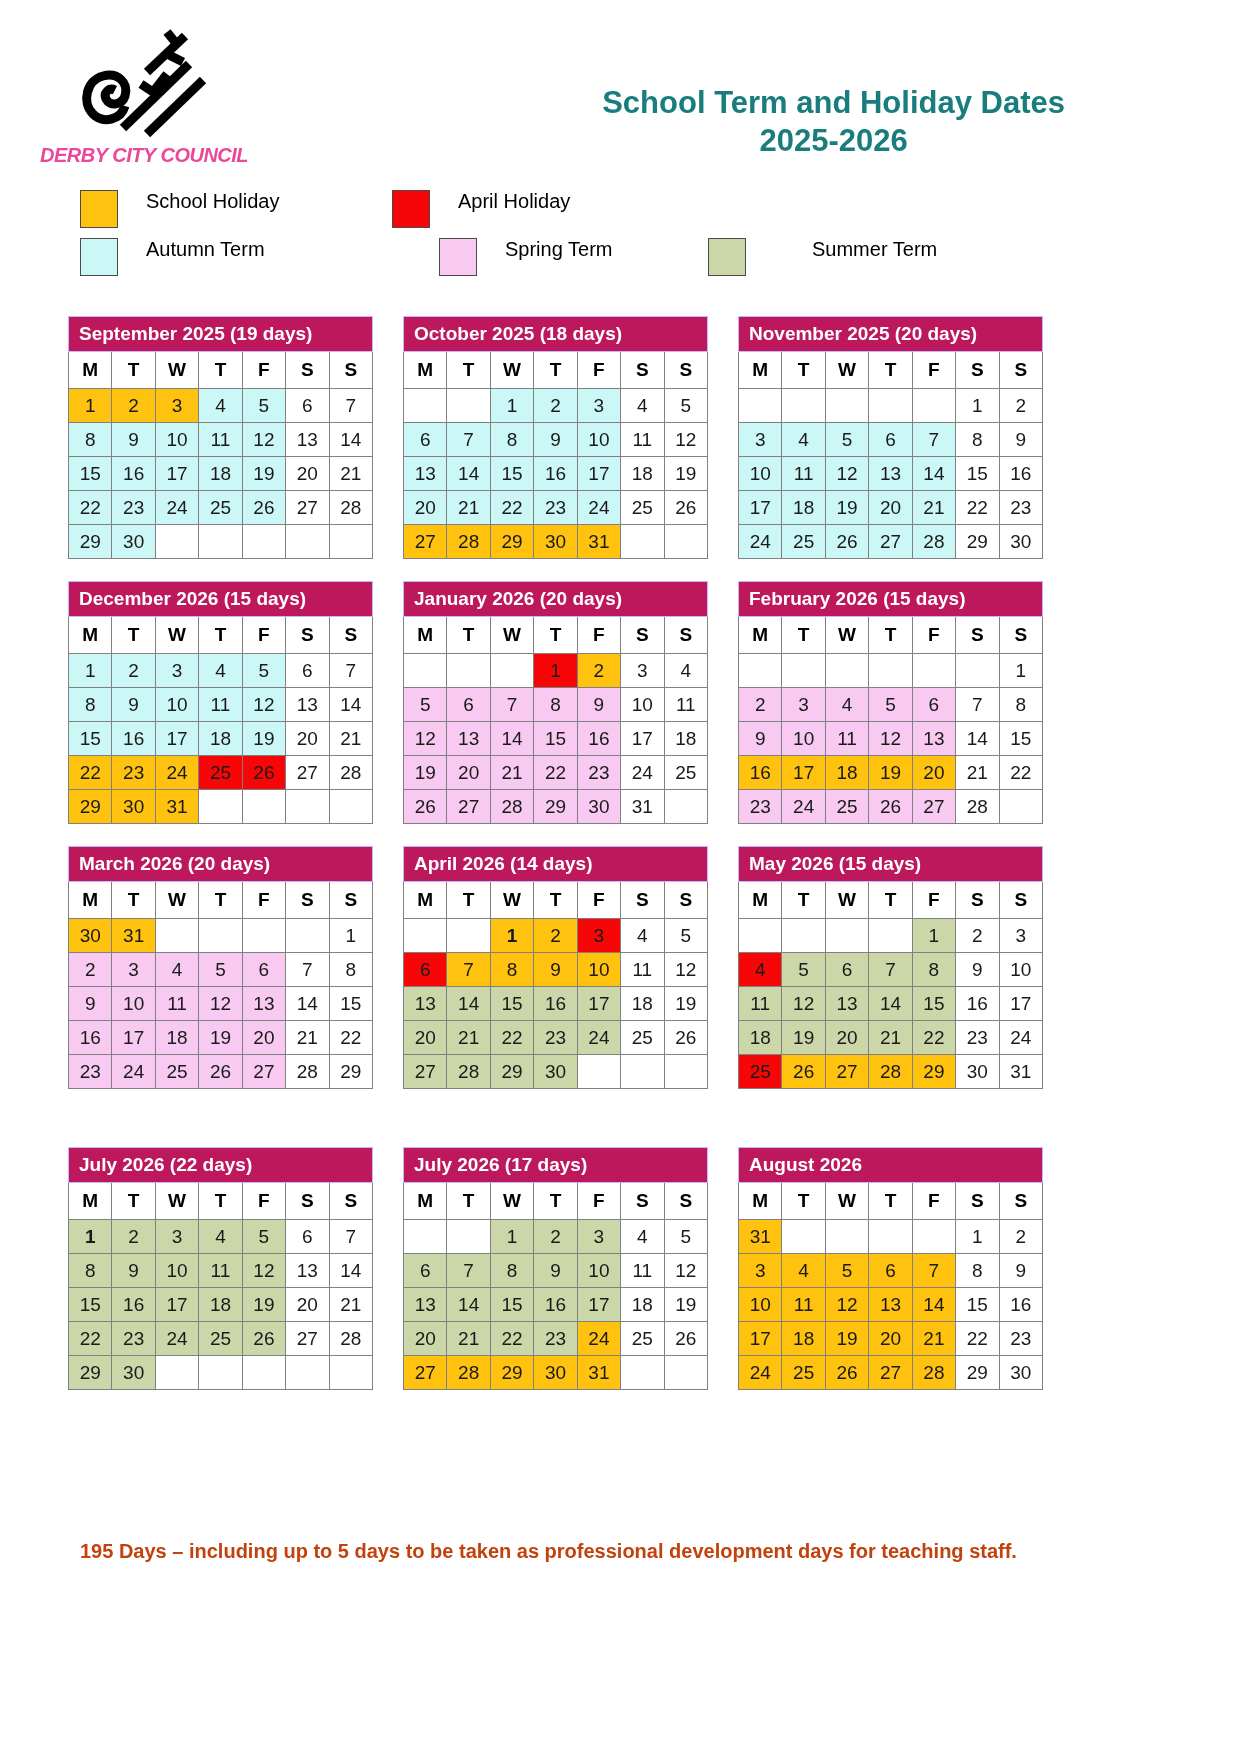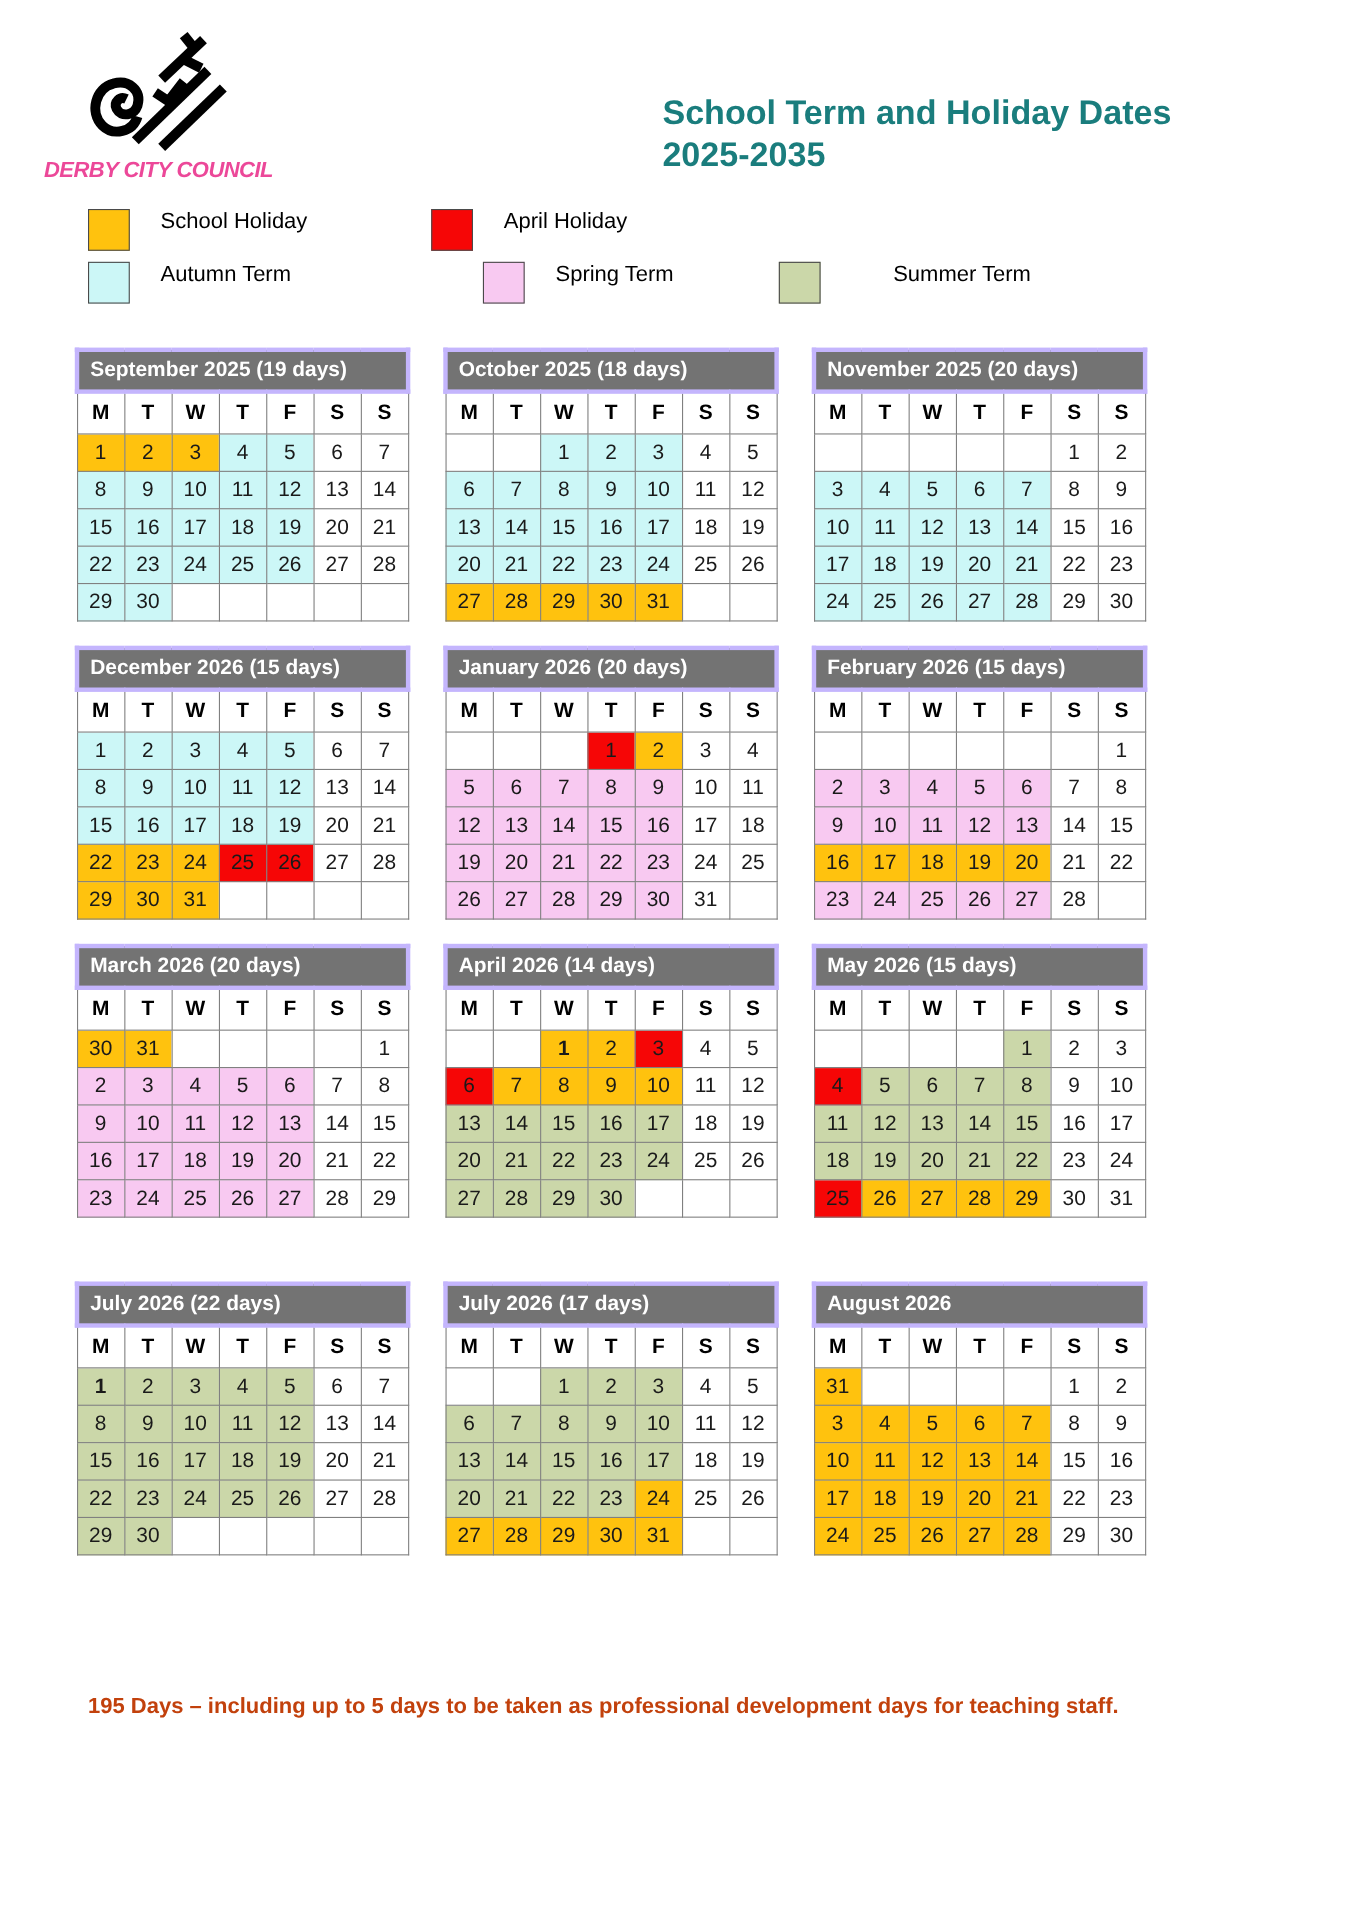--- a/index.html
+++ b/index.html
@@ -5,21 +5,21 @@
   html,body{margin:0;padding:0;}
   body{
     width:1241px;height:1755px;position:relative;background:#ffffff;
     font-family:"Liberation Sans",sans-serif;color:#1a1a1a;
   }
   
   .logo-wrap{position:absolute;left:40px;top:28px;width:205px;text-align:center;}
   .logo-wrap svg{display:block;margin:0 auto;}
   .logo-text{font-weight:bold;font-size:20px;letter-spacing:-0.5px;color:#ec4899;margin-top:4px;white-space:nowrap;font-style:italic;}
   .page-title{
-    position:absolute;top:84px;right:176px;text-align:left;
+    position:absolute;top:84px;right:176px;text-align:center;
     color:#1A7D7D;font-weight:bold;font-size:31px;line-height:38px;white-space:nowrap;
   }
   
   .legend{
     position:absolute;left:80px;top:190px;
     display:grid;grid-template-columns:312px 316px auto;grid-auto-rows:48px;
   }
   .legend-item{display:flex;align-items:flex-start;}
   .legend-item:nth-child(3){grid-row:2;grid-column:1;}
   .legend-item:nth-child(4){grid-row:2;grid-column:2;padding-left:47px;}
@@ -27,22 +27,22 @@
   .swatch{width:38px;height:38px;border:1px solid #4a4a4a;box-sizing:border-box;margin-right:28px;flex:0 0 38px;}
   .legend-label{font-size:20px;color:#000;}
   
   .cal-grid{
     position:absolute;left:68px;top:316px;width:975px;
     display:grid;grid-template-columns:repeat(3,305px);column-gap:30px;row-gap:22px;
   }
   .month{border-collapse:collapse;table-layout:fixed;width:305px;}
   .cal-grid .month:nth-child(n+10){margin-top:36px;}
   .m-head{
-    background:#737373;color:#ffffff;font-weight:bold;font-size:19px;
-    text-align:left;padding:6px 4px 6px 10px;height:22px;border:4px solid #c4b5fd;
+    background:#be185d;color:#ffffff;font-weight:bold;font-size:19px;
+    text-align:left;padding:6px 4px 6px 10px;height:22px;border:1px solid #c4b5fd;
   }
   .month th.dow{
     background:#ffffff;color:#000;font-weight:bold;font-size:19px;
     height:34px;border:1px solid #808080;text-align:center;
   }
   .month td{
     height:33px;border:1px solid #808080;text-align:center;
     font-size:19px;color:#1a1a1a;padding:0;
   }
   .c-e,.c-w{background:#ffffff;}
@@ -74,21 +74,21 @@
       <path d="M112,14 L104,4"></path>
 
       <path d="M78,56 L90,64 L104,46"></path>
     </g>
   </svg>
   <div class="logo-text">DERBY CITY COUNCIL</div>
 </div>
 
 <div class="page-title">
   <div>School Term and Holiday Dates</div>
-  <div>2025-2035</div>
+  <div>2025-2026</div>
 </div>
 
 <div class="legend" id="legend">
     <div class="legend-item">
       <div class="swatch" style="background: rgb(255, 194, 14);"></div>
       <span class="legend-label">School Holiday</span>
     </div>
     <div class="legend-item">
       <div class="swatch" style="background: rgb(246, 6, 6);"></div>
       <span class="legend-label">April Holiday</span>

